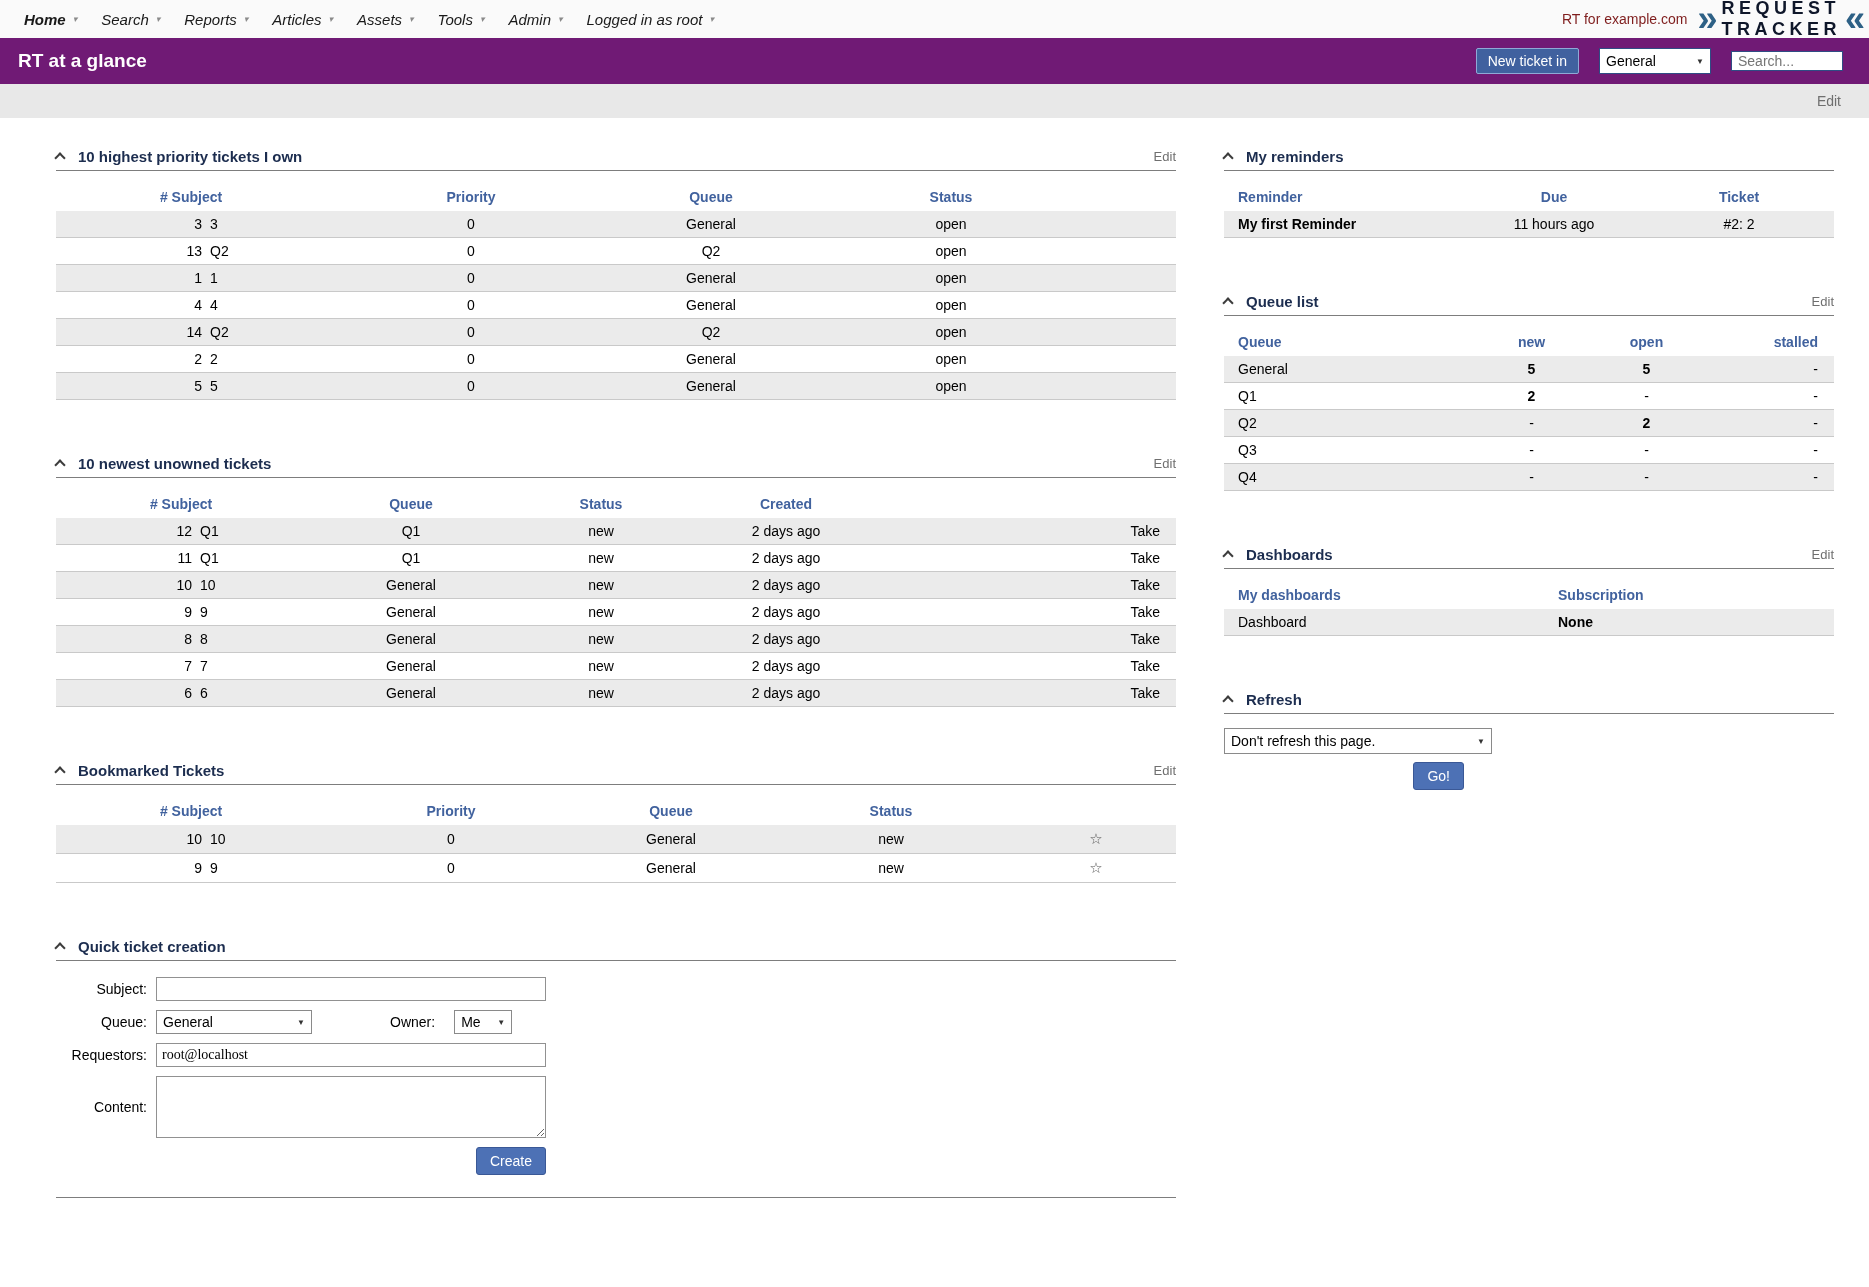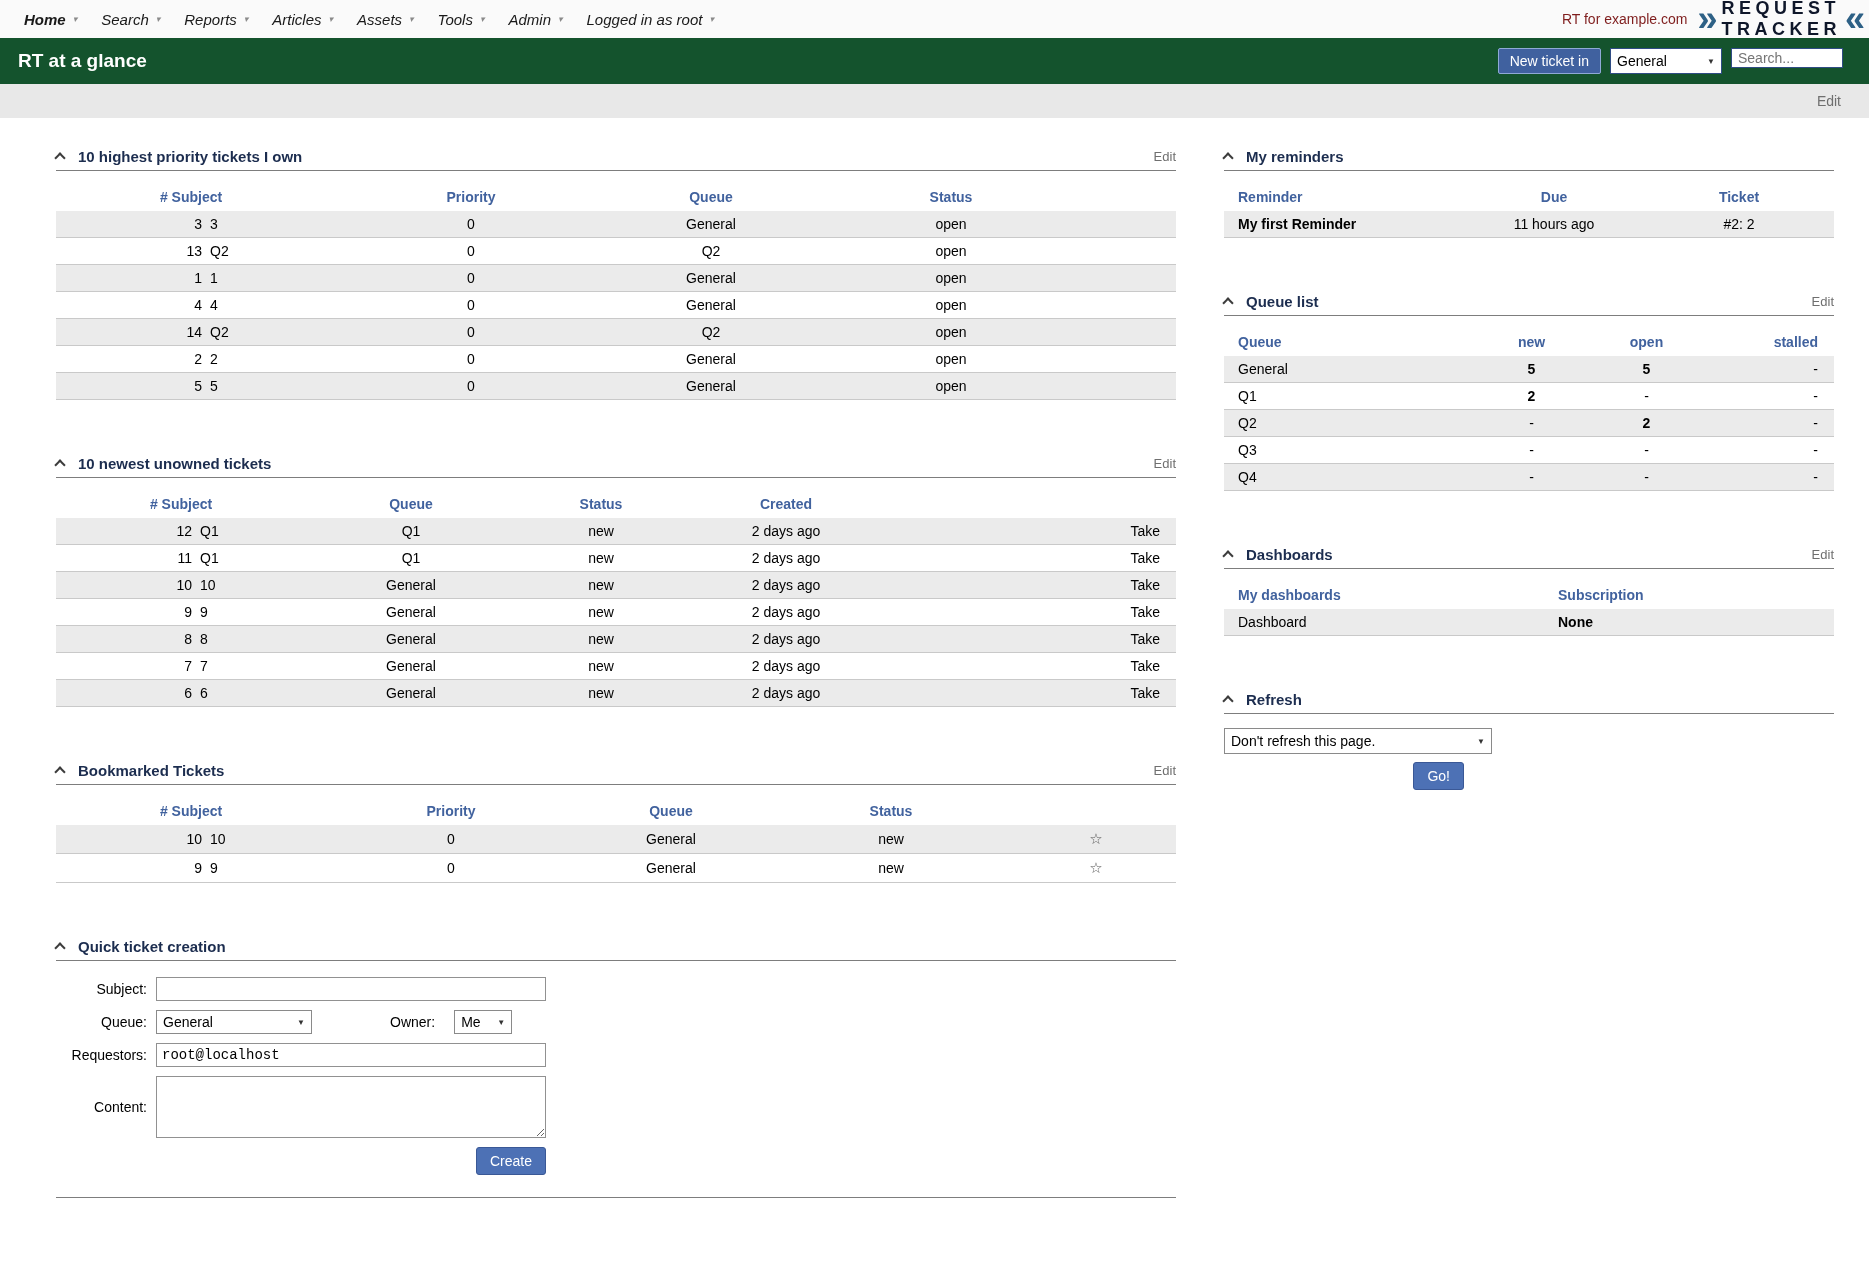--- a/index.html
+++ b/index.html
@@ -15,23 +15,23 @@
   .topnav-item.home .tn-label { font-weight:bold; }
   .caret { font-size:9px; color:#8a8a8a; line-height:1; }
   .topnav-spacer { flex:1; }
   .site-label { font-size:14px; color:#7f1d1d; margin-right:10px; }
   .rt-logo { display:flex; align-items:center; margin-right:4px; }
   .rt-arrow { font-size:36px; font-weight:bold; color:#2e6186; line-height:.8; }
   .rt-words { display:flex; flex-direction:column; margin:0 4px; }
   .rt-words span { font-size:18px; font-weight:bold; letter-spacing:4.5px; color:#0f172a; line-height:1.15; }
 
   
-  .appheader { display:flex; align-items:center; height:46px; background:#14532d; padding:0 26px 0 18px; }
+  .appheader { display:flex; align-items:center; height:46px; background:#701a75; padding:0 26px 0 18px; }
   .page-title { color:#fff; font-size:19px; font-weight:bold; }
-  .header-controls { margin-left:auto; display:flex; align-items:flex-start; gap:9px; }
+  .header-controls { margin-left:auto; display:flex; align-items:center; gap:20px; }
   .btn-newticket { background:#40619f; border:1px solid #8fa9d6; color:#fff; font-size:14px; font-family:inherit; padding:4px 11px; border-radius:2px; cursor:pointer; }
   .fake-select { display:inline-flex; align-items:center; justify-content:space-between; background:#fff; border:1px solid #8a8a8a; height:26px; padding:0 6px; font-size:14px; cursor:pointer; }
   .header-select { width:112px; border-color:#2f4c84; }
   .sel-arrow { font-size:8px; color:#333; margin-left:6px; }
   .search-input { width:112px; height:20px; border:1px solid #2f4c84; padding:0 6px; font-size:14px; font-family:inherit; }
 
   
   .toolbar { height:34px; background:#e8e8e8; display:flex; align-items:center; justify-content:flex-end; padding-right:28px; }
   .edit-link { font-size:14px; color:#6f6f6f; cursor:pointer; text-decoration:none; }
 
@@ -58,21 +58,21 @@
   .al{text-align:left} .ac{text-align:center} .ar{text-align:right}
   .pl{padding-left:14px !important} .pr{padding-right:16px !important}
   a.plain { color:#000; text-decoration:none; cursor:pointer; }
   .star { color:#5a5a5a; font-size:15px; cursor:pointer; }
   .b { font-weight:bold; }
 
   
   .qform { margin-top:16px; font-size:14px; }
   .qrow { display:flex; align-items:center; margin-bottom:9px; }
   .qlabel { width:100px; text-align:right; padding-right:9px; flex:none; }
-  .tinput { width:390px; height:24px; border:1px solid #919191; padding:0 5px; font-size:14px; font-family:Liberation Mono, monospace; }
+  .tinput { width:390px; height:24px; border:1px solid #919191; padding:0 5px; font-size:14px; font-family:Liberation Serif, serif; }
   .qselect { width:156px; height:24px; }
   .oselect { width:58px; height:24px; margin-left:10px; }
   .owner-label { margin-left:78px; width:auto; }
   textarea.tarea { width:390px; height:62px; border:1px solid #919191; font-family:inherit; font-size:14px; padding:3px 5px; }
   .create-row { width:490px; display:flex; justify-content:flex-end; margin-top:2px;align-items:center; }
   .btn-primary { background:#4d71b5; color:#fff; border:1px solid #3a5896; font-size:14px; font-family:inherit; padding:5px 13px; border-radius:3px; cursor:pointer; }
 
   
   .refresh-select { width:268px; margin-top:14px; }
   .go-row { width:240px; display:flex; justify-content:flex-end; margin-top:8px; }

